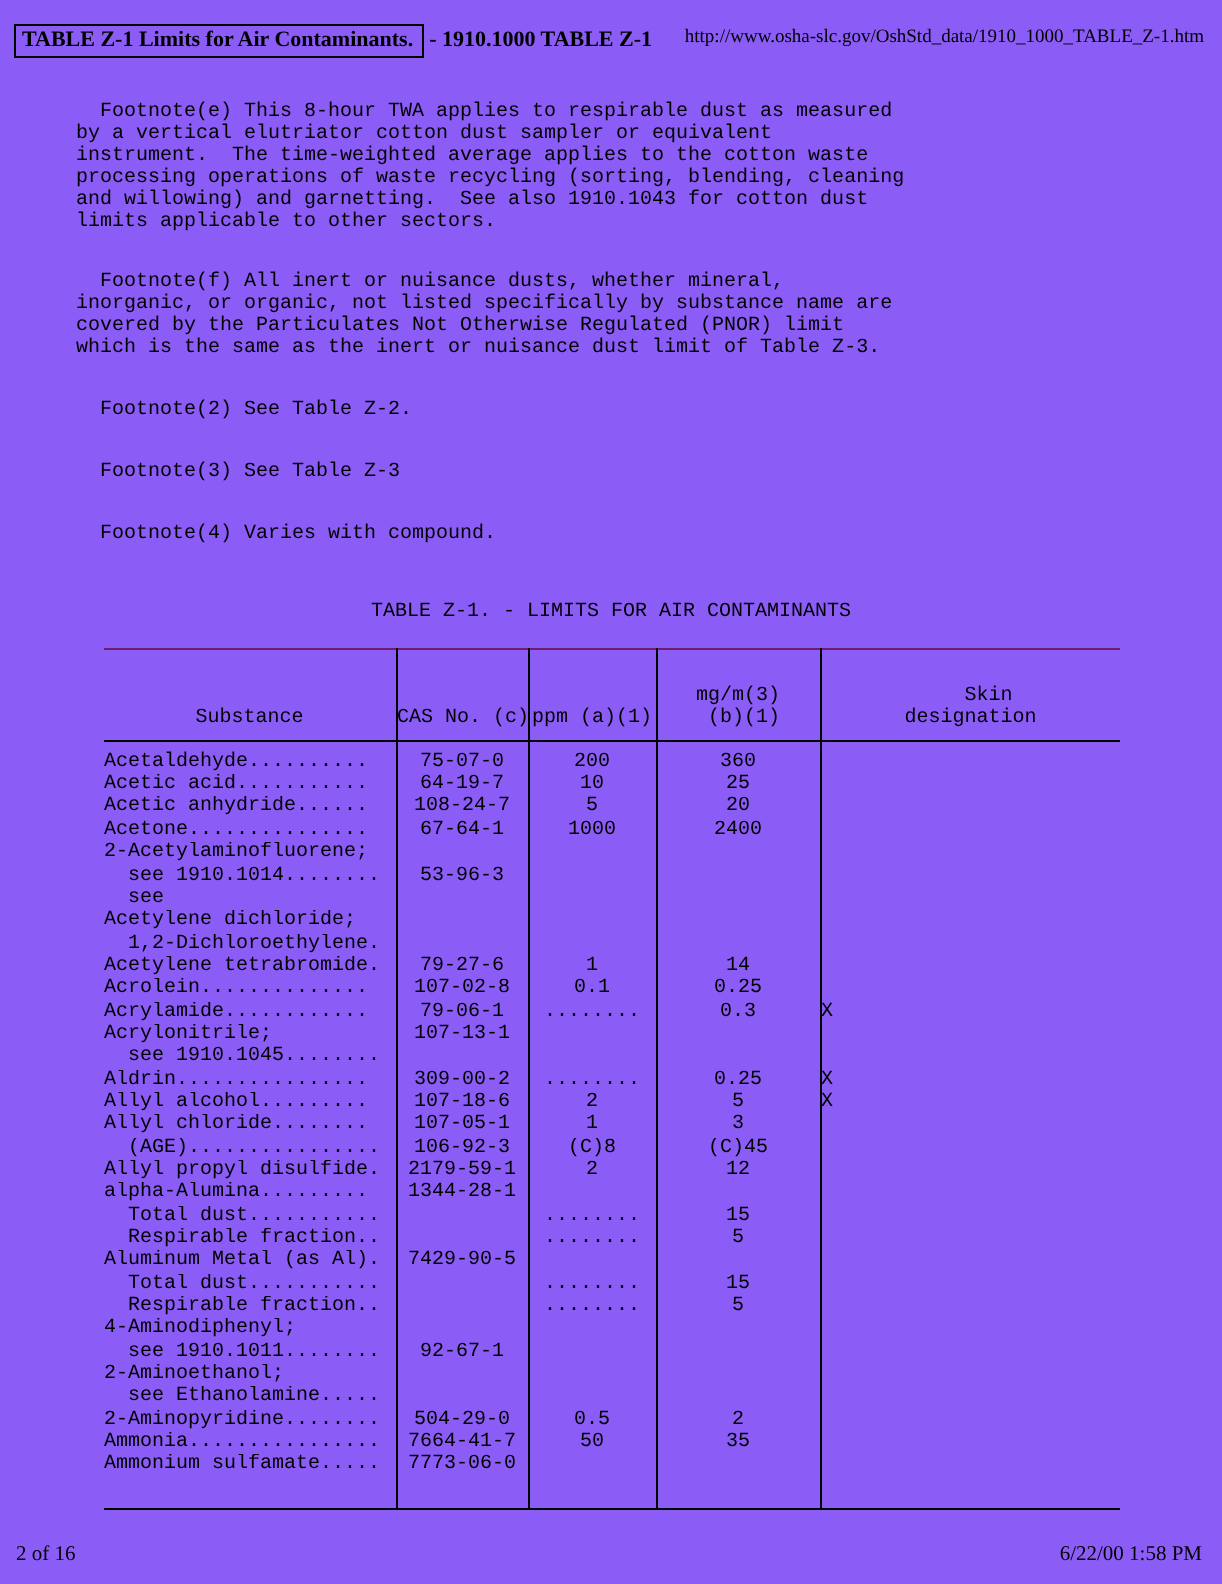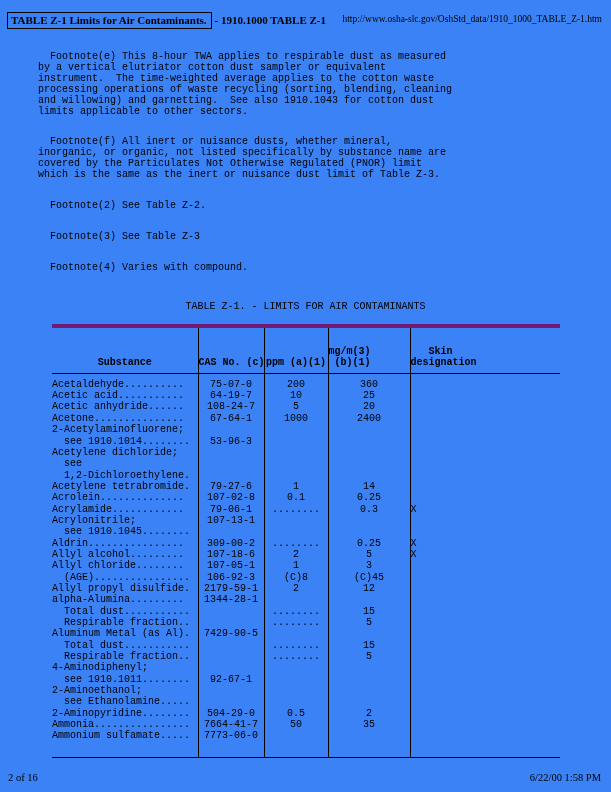--- a/index.html
+++ b/index.html
@@ -1,17 +1,17 @@
 <!DOCTYPE html>
 <html><head>
 <meta charset="utf-8">
 <style>
   html,body{margin:0;padding:0;background:#fff;}
   .page{
-    position:relative;width:611px;height:792px;background:#3b82f6;color:#000;
+    position:relative;width:611px;height:792px;background:#8b5cf6;color:#000;
     overflow:hidden;
   }
   
   .page-header{
     position:absolute;top:12px;left:7px;right:9px;
     display:flex;justify-content:space-between;align-items:flex-start;
     font-family:"Liberation Serif",serif;
   }
   .header-left{font-size:11px;font-weight:bold;white-space:nowrap;}
   .title-box{border:1px solid #000;padding:1px 4px 2px 3px;display:inline-block;}
@@ -31,23 +31,23 @@
   table.z1{
     border-collapse:collapse;table-layout:fixed;
     margin-left:52px;width:508px;
     font-family:"Liberation Mono","DejaVu Sans Mono",monospace;
     font-size:10px;line-height:11.35px;
   }
   table.z1 col.w0{width:146px;} table.z1 col.w1{width:66px;}
   table.z1 col.w2{width:64px;}  table.z1 col.w3{width:82px;}
   table.z1 col.w4{width:150px;}
   table.z1 th{
-    border-top:4px solid #701a75;border-bottom:1px solid #000;
-    font-weight:bold;white-space:pre;vertical-align:bottom;
-    height:38px;padding:3px 0 4px 0;
+    border-top:1px solid #701a75;border-bottom:1px solid #000;
+    font-weight:normal;white-space:pre;vertical-align:bottom;
+    height:38px;padding:3px 0 4px 0;text-align:center;
   }
   table.z1 th:not(:last-child),table.z1 td:not(:last-child){border-right:1px solid #000;}
   table.z1 td{white-space:pre;padding:0;overflow:hidden;}
   table.z1 tbody tr:first-child td{padding-top:5px;}
   table.z1 tbody tr:last-child td{border-bottom:1px solid #000;padding-bottom:15px;}
   .h0,.h1,.h2{text-align:center;}
   .h3{text-align:left;padding-left:8px;}
   .h4{text-align:left;padding-left:4px;}
   td.col0{text-align:left;padding-left:5px;}
   td.col1,td.col2,td.col3{text-align:center;}
@@ -144,28 +144,28 @@
             <td class="col4"></td>
           </tr>
           <tr>
             <td class="col0">  see 1910.1014........</td>
             <td class="col1">53-96-3</td>
             <td class="col2"></td>
             <td class="col3"></td>
             <td class="col4"></td>
           </tr>
           <tr>
+            <td class="col0">  see</td>
+            <td class="col1"></td>
+            <td class="col2"></td>
+            <td class="col3"></td>
+            <td class="col4"></td>
+          </tr>
+          <tr>
             <td class="col0">Acetylene dichloride;</td>
-            <td class="col1"></td>
-            <td class="col2"></td>
-            <td class="col3"></td>
-            <td class="col4"></td>
-          </tr>
-          <tr>
-            <td class="col0">  see</td>
             <td class="col1"></td>
             <td class="col2"></td>
             <td class="col3"></td>
             <td class="col4"></td>
           </tr>
           <tr>
             <td class="col0">  1,2-Dichloroethylene.</td>
             <td class="col1"></td>
             <td class="col2"></td>
             <td class="col3"></td>

